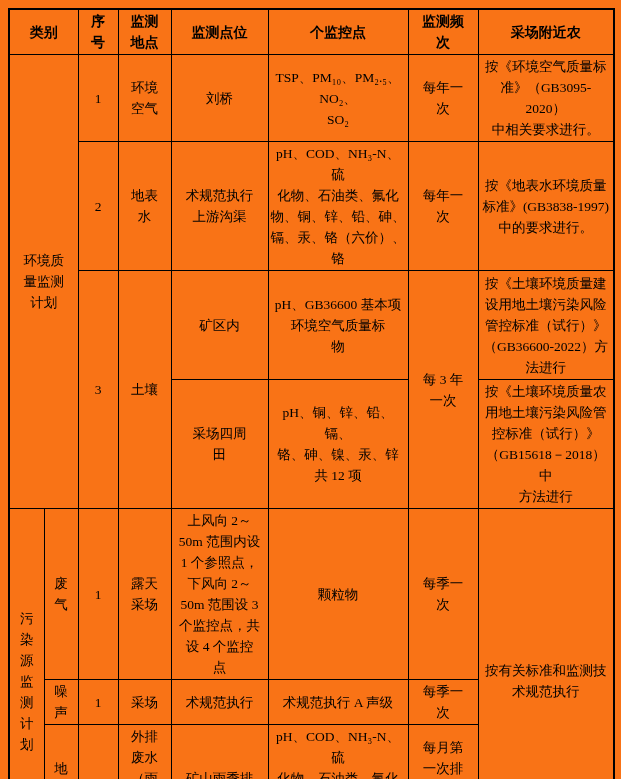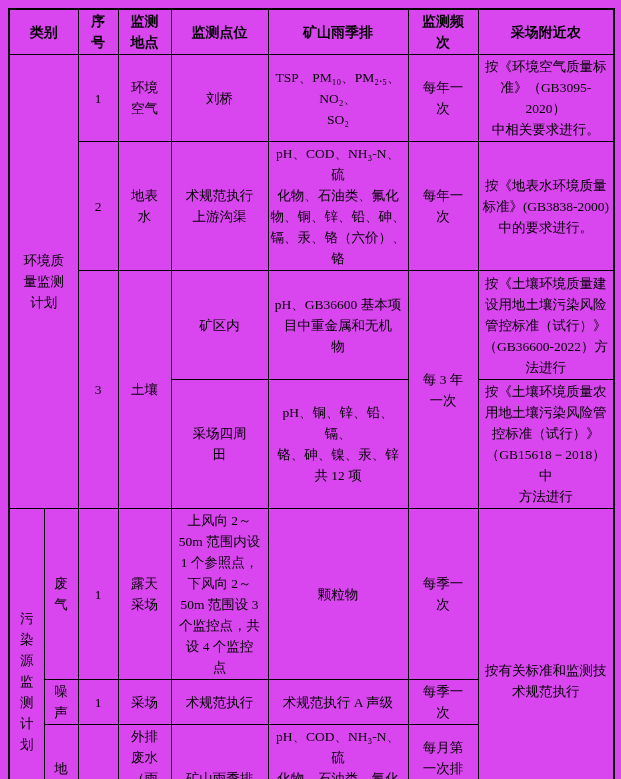--- a/index.html
+++ b/index.html
@@ -7,21 +7,21 @@
     padding: 0;
     background: #ffffff;
     width: 621px;
     height: 779px;
     font-family: "Liberation Serif", "DejaVu Serif", serif;
     color: #000000;
   }
   .page {
     width: 621px;
     height: 779px;
-    background: #d946ef;
+    background: #f97316;
     box-sizing: border-box;
     padding: 8px 8px 0 8px;
   }
   table.monitoring {
     border-collapse: collapse;
     table-layout: fixed;
     width: 605px;
     border: 2px solid #000000;
   }
   table.monitoring th,
@@ -66,21 +66,21 @@
     </colgroup>
 
     <tbody>
         <tr class="hrow">
       <th colspan="2">类别</th>
       <th>序
 号</th>
       <th>监测
 地点</th>
       <th>监测点位</th>
-      <th>矿山雨季排</th>
+      <th>个监控点</th>
       <th>监测频
 次</th>
       <th>采场附近农</th>
     </tr>
 
     <tr class="r1">
       <td colspan="2" rowspan="4">环境质
 量监测
 计划</td>
       <td>1</td>
@@ -103,30 +103,30 @@
       <td>术规范执行
 上游沟渠</td>
       <td>pH、COD、NH₃-N、硫
 化物、石油类、氟化
 物、铜、锌、铅、砷、
 镉、汞、铬（六价）、
 铬</td>
       <td>每年一
 次</td>
       <td>按《地表水环境质量
-标准》(GB3838-2000)
+标准》(GB3838-1997)
 中的要求进行。</td>
     </tr>
 
     <tr class="r3a">
       <td rowspan="2">3</td>
       <td rowspan="2">土壤</td>
       <td>矿区内</td>
       <td>pH、GB36600 基本项
-目中重金属和无机
+环境空气质量标
 物</td>
       <td rowspan="2">每 3 年
 一次</td>
       <td>按《土壤环境质量建
 设用地土壤污染风险
 管控标准（试行）》
 （GB36600-2022）方
 法进行</td>
     </tr>
 

